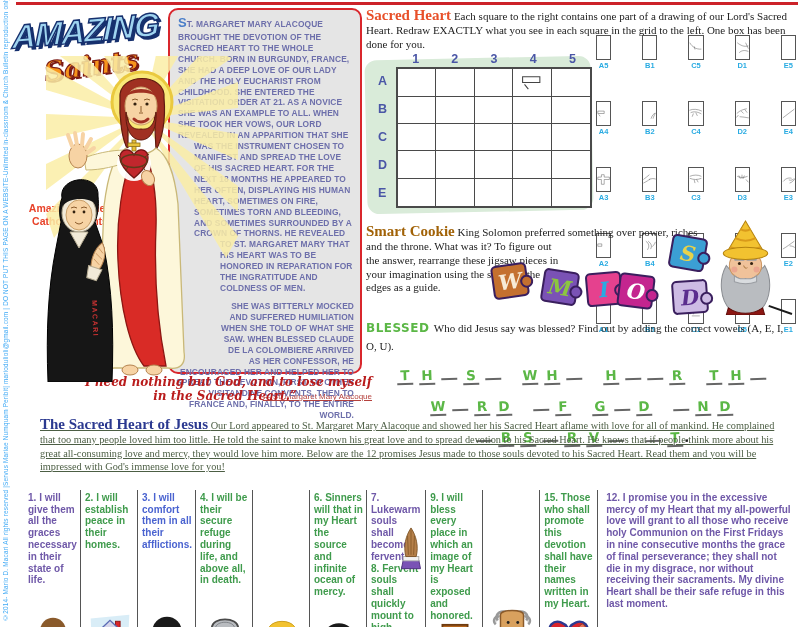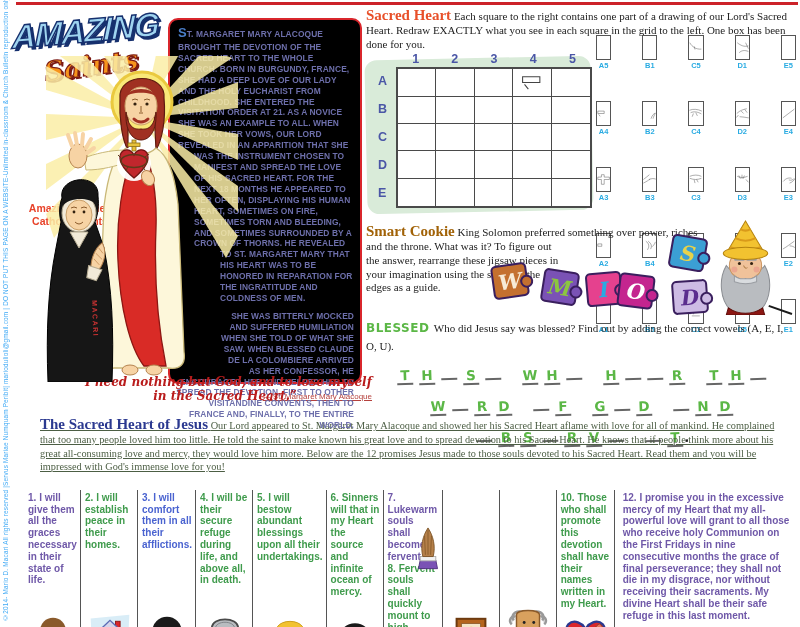--- a/index.html
+++ b/index.html
@@ -12,22 +12,22 @@
   
   .logo{position:absolute;left:10px;top:4px;width:160px;height:260px;}
   .logo-amazing{display:inline-block;font:italic 900 33px "Liberation Sans",sans-serif;color:#9fd4f0;
                 -webkit-text-stroke:1.5px #16306e;text-shadow:3px 3px 0 #16306e;
                 transform:rotate(-5deg) skewX(-6deg);letter-spacing:-1px;margin:8px 0 0 2px;}
   .logo-saints{position:absolute;left:34px;top:46px;font:italic 900 27px "DejaVu Serif",serif;color:#f7941d;
                -webkit-text-stroke:1.2px #7b1a14;text-shadow:2px 2px 0 #7b1a14;transform:rotate(-8deg);}
   .tagline{position:absolute;left:16px;top:198px;width:88px;text-align:center;font-weight:bold;
            font-size:10.5px;color:#e8432a;line-height:1.25;}
   
-  .story-box{position:absolute;left:168px;top:18px;width:194px;height:366px;border:2.5px solid #d9262c;
-             border-radius:10px;padding:5px 6px;box-sizing:border-box;z-index:1;background:#000000;}
+  .story-box{position:absolute;left:168px;top:8px;width:194px;height:366px;border:2.5px solid #d9262c;
+             border-radius:10px;padding:5px 6px;box-sizing:border-box;z-index:1;background:#e5e5e5;}
   .story-text{font-size:8.4px;line-height:1.3;color:#6d6fab;font-weight:bold;letter-spacing:.1px;}
   .story-p1::first-letter{font-size:13px;color:#4a7ec9;}
   .sp-a{float:left;width:2px;height:128px;}
   .sp-b{float:left;clear:left;width:18px;height:104px;}
   .sp-c{float:left;clear:left;width:44px;height:110px;}
   .story-p2{margin-top:7px;text-align:right;}
   .ill{position:absolute;left:46px;top:56px;width:192px;height:326px;z-index:2;}
   .signature{position:absolute;left:98px;top:300px;transform:rotate(88deg);transform-origin:left top;
              font-size:7px;font-weight:bold;color:#cc3333;letter-spacing:1.5px;z-index:3;}
   .quote{position:absolute;left:78px;top:375px;width:294px;text-align:center;
@@ -527,21 +527,20 @@
         <p class="ptext green"><span>4.</span> <span>I will be their secure refuge during life, and above all, in death.</span></p>
         <svg class="picon" width="44" height="52" viewBox="0 0 50 52">
           <path d="M10,48 V18 C10,5 40,5 40,18 V48 Z" fill="#b9bcc0" stroke="#4a4a4a" stroke-width="2"></path>
           <path d="M14,46 V19 C14,9 36,9 36,19 V46" fill="none" stroke="#7a7d82"></path>
           <text x="25" y="32" text-anchor="middle" font-size="9" font-weight="bold" fill="#333" font-family="Liberation Serif,serif">R.I.P.</text>
           <path d="M4,49 H46" stroke="#4a4a4a" stroke-width="2"></path>
         </svg>
       </div>
 
       <div class="pcol">
-        <p class="ptext green"><span>5.</span> <span>I will bestow abundant blessings upon all their undertakings.</span></p>
         <svg class="picon" width="46" height="48" viewBox="0 0 50 50">
           <path d="M10,20 C8,4 42,4 40,20 C40,26 36,28 34,23 C28,18 22,18 16,23 C14,28 10,26 10,20 Z" fill="#f2c230" stroke="#c89b1a"></path>
           <ellipse cx="25" cy="29" rx="12" ry="11" fill="#f7d3a4" stroke="#caa06a"></ellipse>
           <path d="M12,22 C16,14 34,14 38,22 C30,17 20,17 12,22 Z" fill="#f2c230"></path>
           <circle cx="20" cy="30" r="1.4" fill="#33210f"></circle>
             <circle cx="30" cy="30" r="1.4" fill="#33210f"></circle>
           <path d="M21,36 Q25,39 29,36" fill="none" stroke="#7a3b2a" stroke-width="1.3"></path>
         </svg>
       </div>
 
@@ -562,20 +561,21 @@
         <svg class="picon hands-pos" width="26" height="46" viewBox="0 0 30 50">
           <path d="M6,40 L24,40 L26,50 L4,50 Z" fill="#7a52b5" stroke="#4a2a7a"></path>
           <rect x="6" y="36" width="18" height="5" fill="#f2f2f2" stroke="#aaa"></rect>
           <path d="M9,36 C6,24 9,12 15,3 C21,12 24,24 21,36 Z" fill="#b5804a" stroke="#7a5022"></path>
           <path d="M15,5 L15,34 M11,12 L12,34 M19,12 L18,34" fill="none" stroke="#7a5022" stroke-width="0.8"></path>
         </svg>
         <p class="ptext green"><span>8.</span> <span>Fervent souls shall quickly mount to high perfection.</span></p>
       </div>
 
       <div class="pcol">
+        <p class="ptext green"><span>9.</span> <span>I will bless every place in which an image of my Heart is exposed and honored.</span></p>
         <svg class="picon" width="40" height="46" viewBox="0 0 50 56">
           <rect x="7" y="4" width="36" height="48" fill="#b5651d" stroke="#6d3a0f" stroke-width="2.5"></rect>
           <rect x="13" y="10" width="24" height="36" fill="#f5e6c8" stroke="#8a5a2b"></rect>
           <path d="M25,42 C17,35 14,29 16,25 C18,21 23,22 25,26 C27,22 32,21 34,25 C36,29 33,35 25,42 Z" fill="#d9262c" stroke="#701412"></path>
           <rect x="24" y="14" width="2.5" height="7" fill="#e8c23a"></rect>
             <rect x="21.5" y="16" width="7.5" height="2.5" fill="#e8c23a"></rect>
           <path d="M20,24 L17,20 M30,24 L33,20" stroke="#e8762a" stroke-width="1.5"></path>
         </svg>
       </div>
 
@@ -585,21 +585,21 @@
           <path d="M13,8 C13,2 37,2 37,8 L37,26 C37,32 13,32 13,26 Z" fill="#d9a15e" stroke="#8a5a2b" stroke-width="1.5"></path>
           <circle cx="21" cy="16" r="1.5" fill="#222"></circle>
             <circle cx="31" cy="16" r="1.5" fill="#222"></circle>
           <path d="M17,26 Q25,31 35,24" fill="none" stroke="#6d3a0f" stroke-width="1.5"></path>
           <path d="M10,34 L40,34 L46,56 L4,56 Z" fill="#1a1a1a" stroke="#000"></path>
           <rect x="20" y="34" width="10" height="5" fill="#fff" stroke="#888"></rect>
         </svg>
       </div>
 
       <div class="pcol">
-        <p class="ptext green"><span>10.</span> <span>Those who shall promote this devotion shall have their names written in my Heart.</span></p>
+        <p class="ptext green"><span>15.</span> <span>Those who shall promote this devotion shall have their names written in my Heart.</span></p>
         <svg class="picon" width="50" height="46" viewBox="0 0 55 50">
           <path d="M27,46 C8,32 2,18 8,10 C14,4 24,8 27,16 C30,8 40,4 46,10 C52,18 46,32 27,46 Z" fill="#d9262c" stroke="#2b3990" stroke-width="2.5"></path>
           <g transform="rotate(-38 28 26)">
             <rect x="10" y="22" width="34" height="8" fill="#f2c230" stroke="#8a6d1a"></rect>
             <polygon points="3,26 11,21.5 11,30.5" fill="#f5e6c8" stroke="#8a6d1a"></polygon>
             <polygon points="5.5,26 9.5,23.7 9.5,28.3" fill="#333"></polygon>
             <rect x="44" y="21.5" width="6" height="9" rx="2" fill="#e8735a" stroke="#8a3a2a"></rect>
           </g>
         </svg>
       </div>

